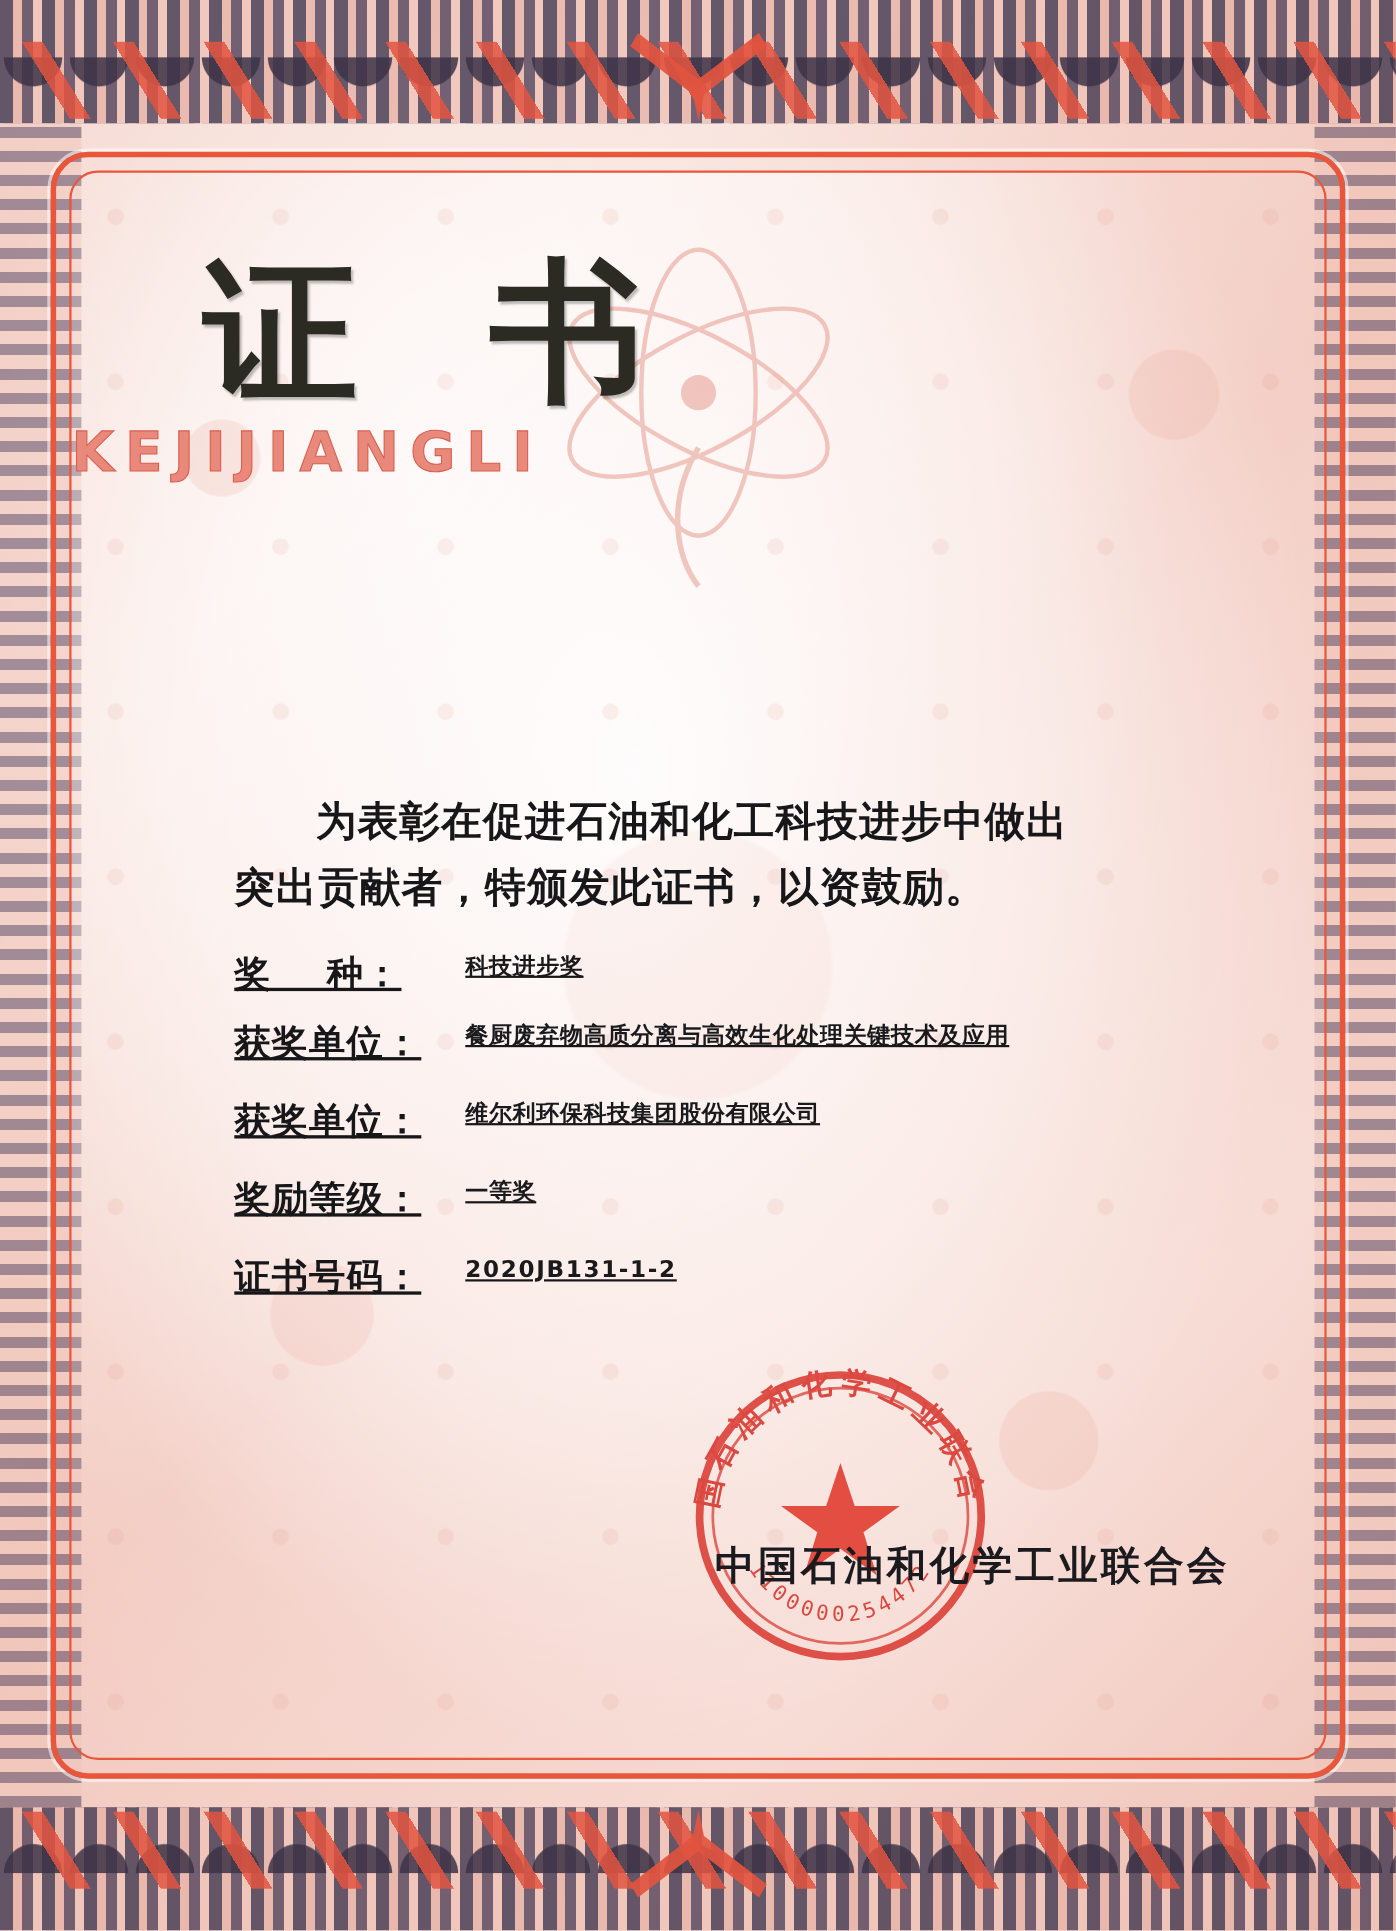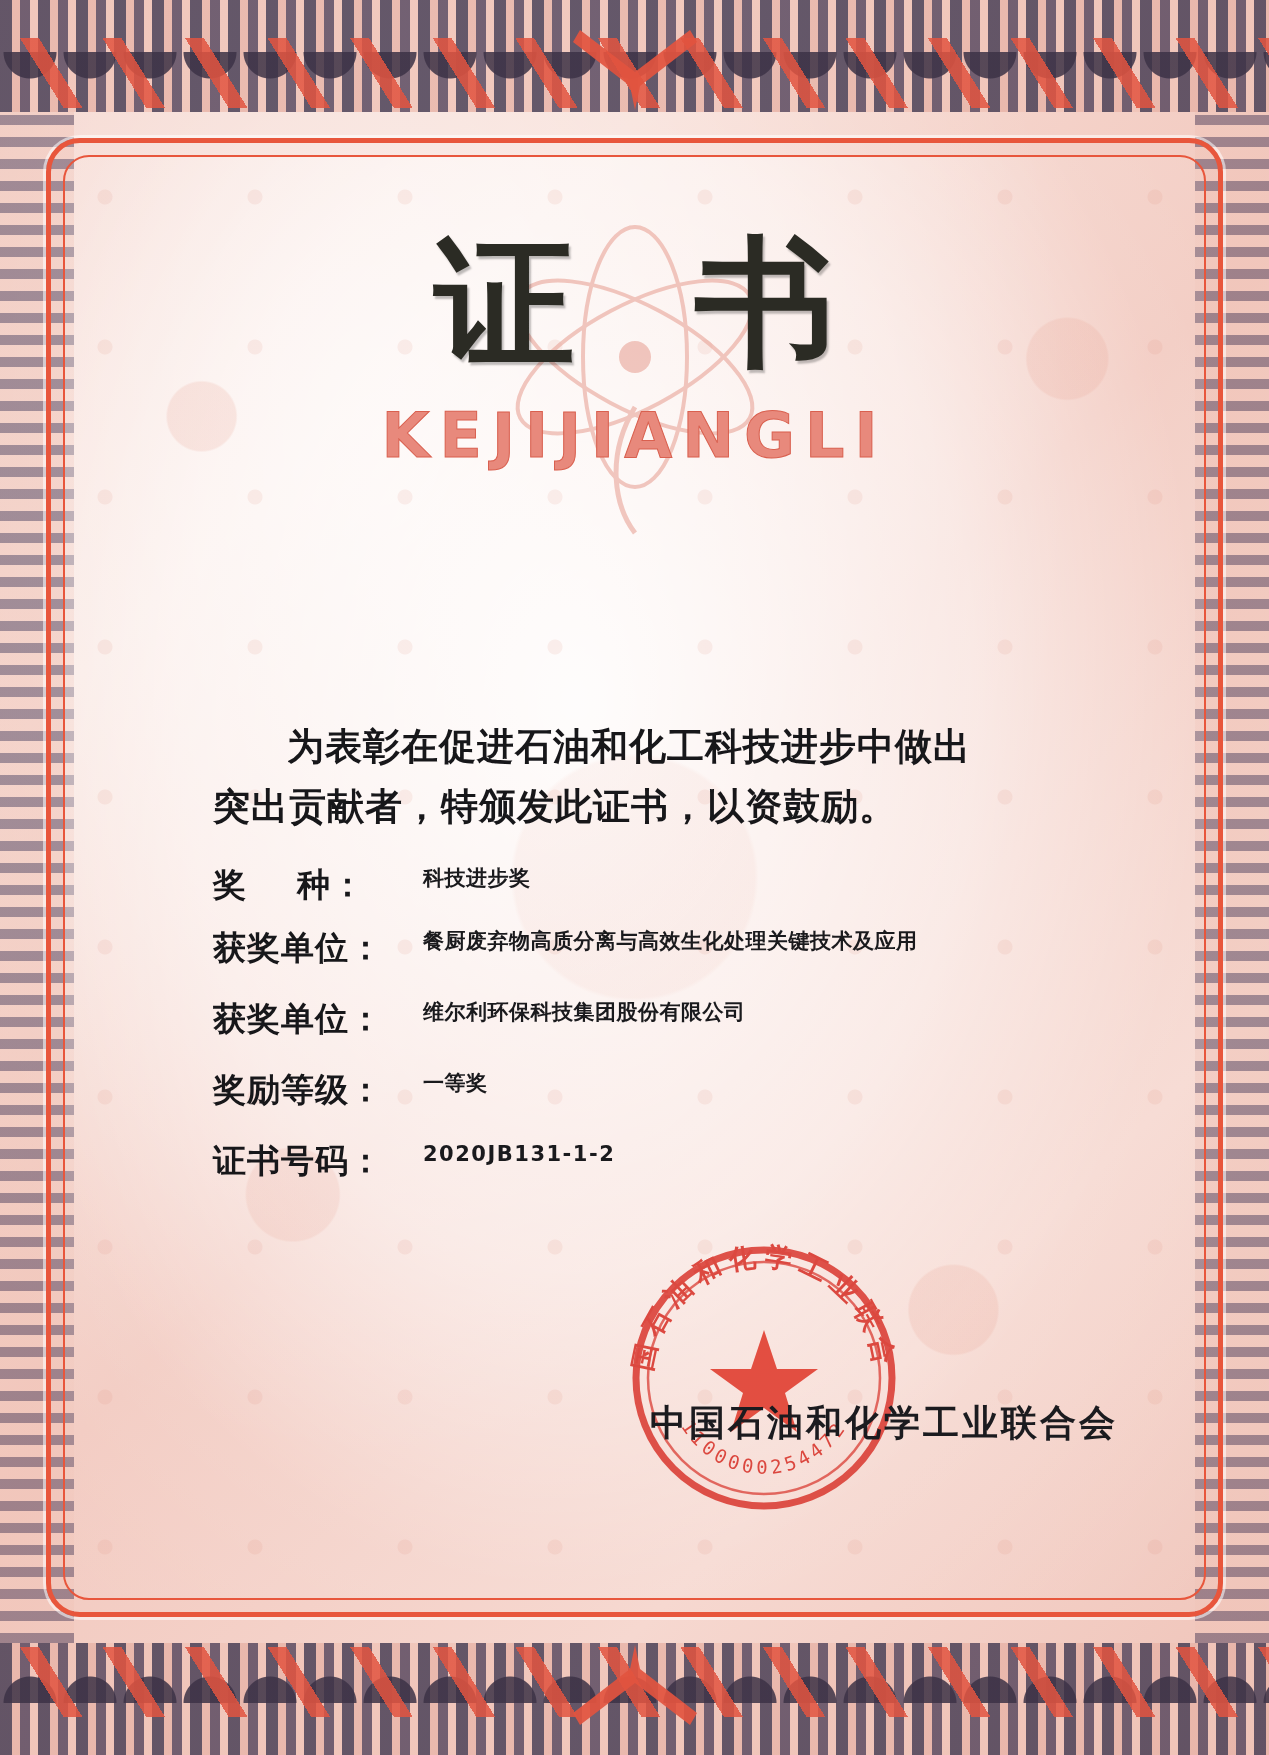--- a/index.html
+++ b/index.html
@@ -90,40 +90,40 @@
   .watermark-stars{
     position:absolute;inset:0;opacity:.30;
     background-image:
       radial-gradient(circle at 40px 40px, rgba(214,120,100,.35) 0 7px, rgba(0,0,0,0) 8px);
     background-size:150px 150px;
     pointer-events:none;
   }
 
   
   .header{
-    position:absolute;left:0;right:0;top:72px;text-align:center;
+    position:absolute;left:0;right:0;top:72px;text-align:left;
   }
   .atom{
     position:absolute;left:50%;top:-22px;transform:translateX(-50%);
     width:300px;height:330px;opacity:.55;
   }
   .title{
     position:relative;
     font-family:"DejaVu Sans", sans-serif;
     font-size:140px;font-weight:bold;letter-spacing:120px;
     text-indent:120px;
     color:#2b2b24;
     line-height:1.05;
     text-shadow:2px 3px 2px rgba(0,0,0,.25);
   }
   .pinyin{
     position:relative;
-    margin-top:23px;
-    font-family:"DejaVu Sans", sans-serif;
-    font-size:62px;font-weight:bold;letter-spacing:10px;
+    margin-top:6px;
+    font-family:"DejaVu Sans", sans-serif;
+    font-size:50px;font-weight:bold;letter-spacing:10px;
     color:#e8897c;
     -webkit-text-stroke:1px #d9604f;
   }
 
   
   .body-text{
     position:absolute;left:112px;right:86px;top:560px;
     color:#17171a;
     margin-left:36px;
   }
@@ -132,20 +132,21 @@
     font-size:37px;font-weight:bold;line-height:1.62;
     letter-spacing:1px;
   }
   .intro .l1{display:block;text-indent:74px;}
   .intro .l2{display:block;}
 
   .fields{margin-top:26px;}
   .field{
     display:flex;align-items:flex-start;
     margin-bottom:26px;
+    text-decoration:underline;
   }
   .field .label{
     flex:0 0 210px;
     font-family:"DejaVu Sans", sans-serif;
     font-size:33px;font-weight:bold;
     letter-spacing:1px;
     color:#17171a;
     white-space:pre;
   }
   .field .value{

